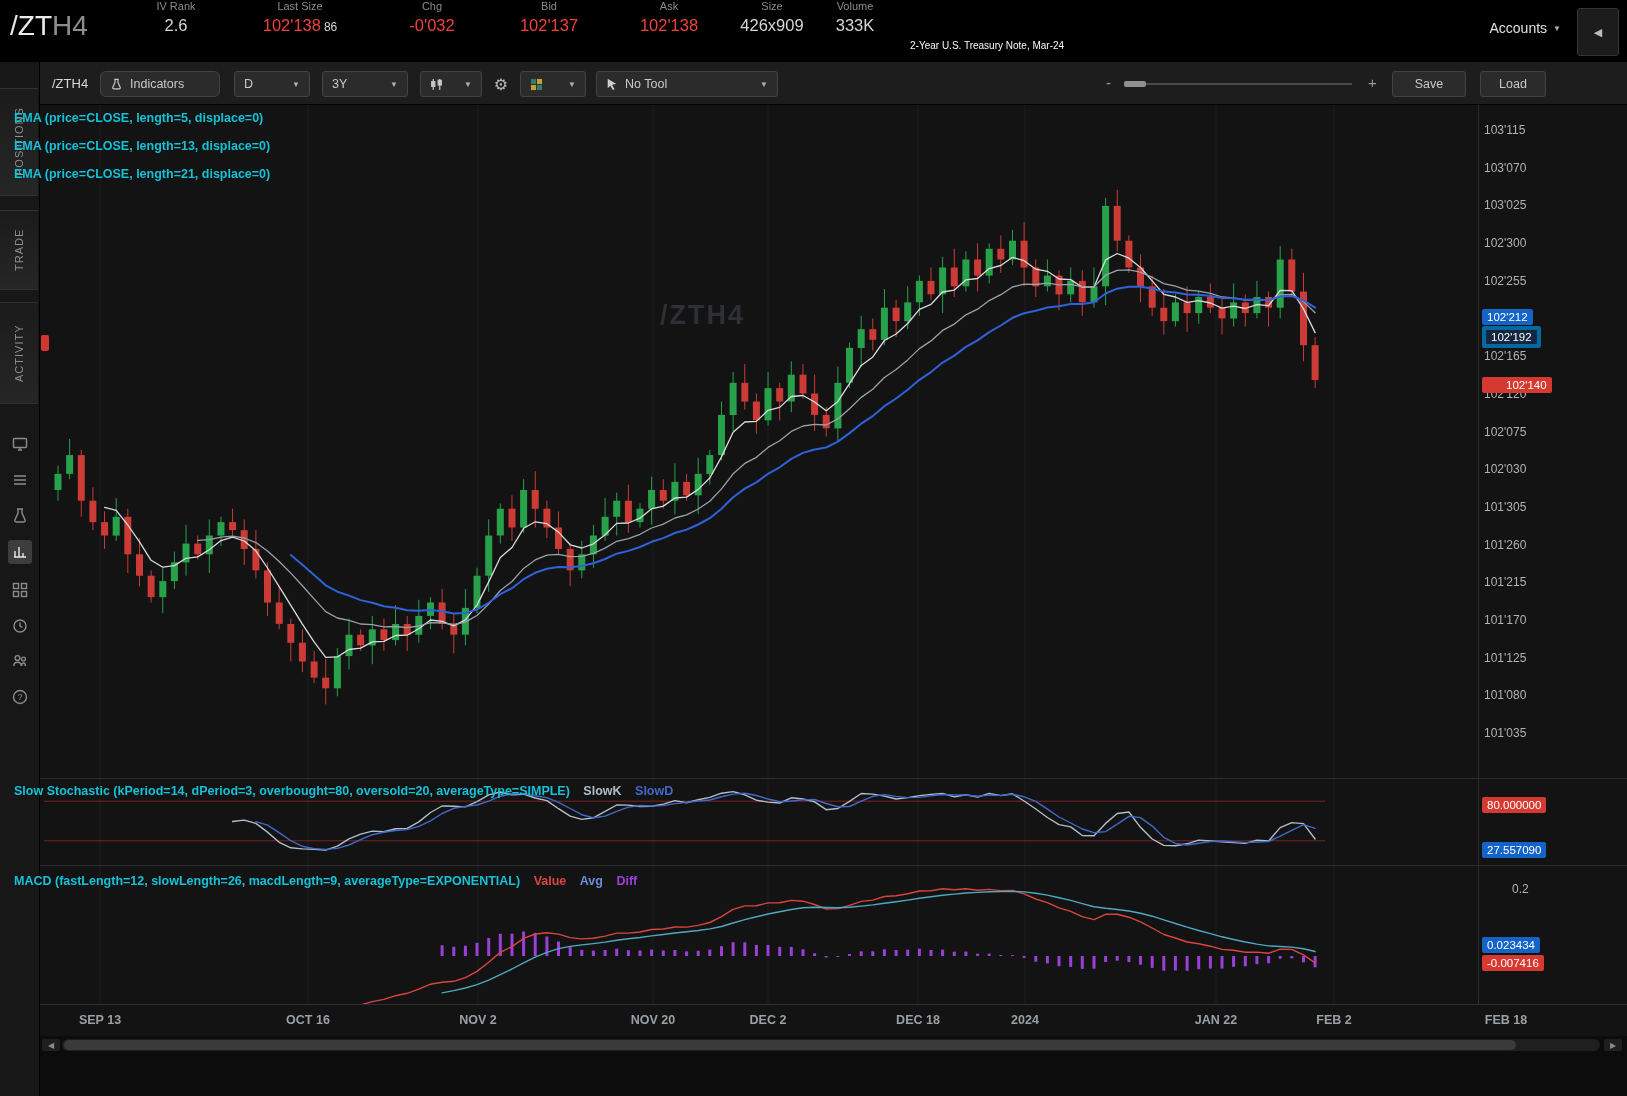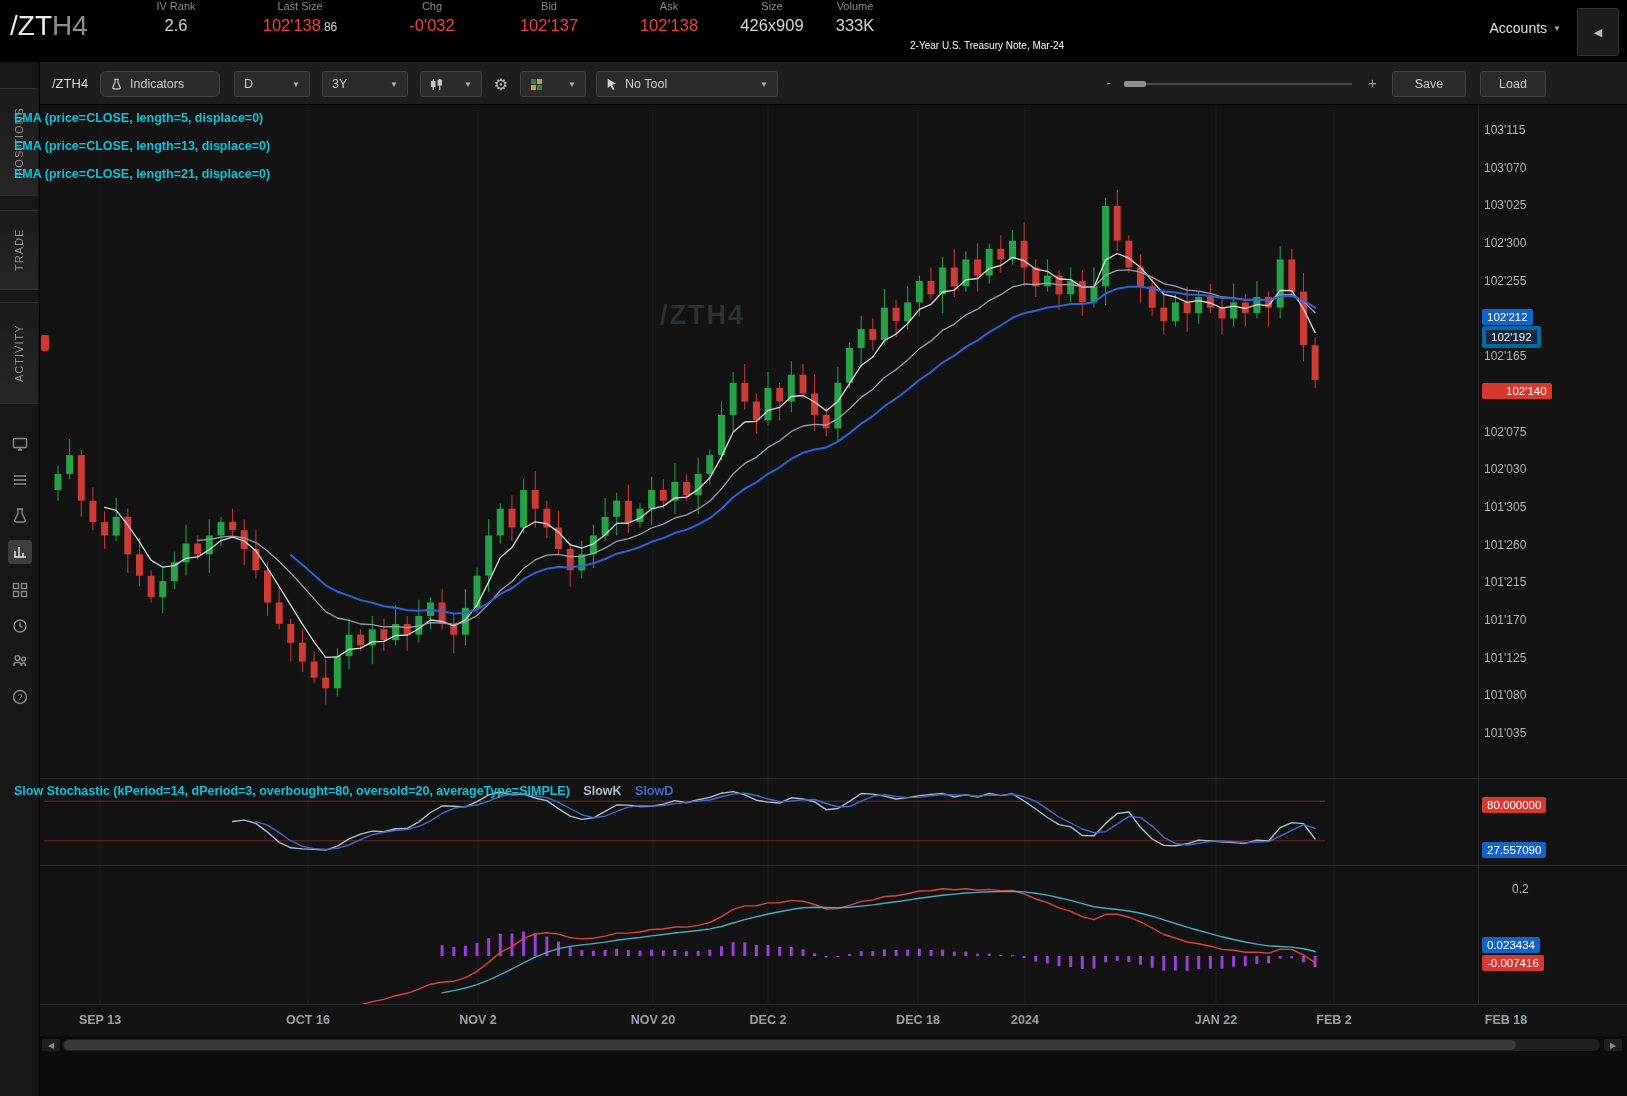--- a/index.html
+++ b/index.html
@@ -474,21 +474,21 @@
       <div class="axis-label" style="top: 357.188px;">102'030</div>
       <div class="axis-label" style="top: 394.875px;">101'305</div>
       <div class="axis-label" style="top: 432.562px;">101'260</div>
       <div class="axis-label" style="top: 470.25px;">101'215</div>
       <div class="axis-label" style="top: 507.938px;">101'170</div>
       <div class="axis-label" style="top: 545.625px;">101'125</div>
       <div class="axis-label" style="top: 583.312px;">101'080</div>
       <div class="axis-label" style="top: 621px;">101'035</div>
       <div class="badge blue" style="top: 204.344px;">102'212</div>
       <div class="badge outline" style="top: 221.094px;">102'192</div>
-      <div class="badge red" style="top: 278px; padding-left: 24px;">102'140</div>
+      <div class="badge red" style="top: 272px; padding-left: 24px;">102'140</div>
     </div>
 
   <div class="hborder" style="top:778px;"></div>
   <div id="stoch-panel">
     <svg id="stoch-svg" width="1438" height="86">
         <line x1="60" y1="0" x2="60" y2="86" stroke="#1b1e21" stroke-width="1"></line>
         <line x1="268" y1="0" x2="268" y2="86" stroke="#1b1e21" stroke-width="1"></line>
         <line x1="438" y1="0" x2="438" y2="86" stroke="#1b1e21" stroke-width="1"></line>
         <line x1="613" y1="0" x2="613" y2="86" stroke="#1b1e21" stroke-width="1"></line>
         <line x1="728" y1="0" x2="728" y2="86" stroke="#1b1e21" stroke-width="1"></line>
@@ -597,20 +597,26 @@
         <rect x="1215.4" y="90.0" width="3" height="8.1" fill="#9b3fd9"></rect>
         <rect x="1227.1" y="90.0" width="3" height="7.3" fill="#9b3fd9"></rect>
         <rect x="1238.7" y="90.0" width="3" height="2.7" fill="#9b3fd9"></rect>
         <rect x="1250.3" y="90.0" width="3" height="2.3" fill="#9b3fd9"></rect>
         <rect x="1262.0" y="90.0" width="3" height="6.3" fill="#9b3fd9"></rect>
         <rect x="1273.6" y="90.0" width="3" height="11.3" fill="#9b3fd9"></rect>
         <path d="M309.0,140.6L320.6,139.0L332.3,135.6L343.9,133.4L355.6,129.7L367.2,127.3L378.8,123.2L390.5,118.2L402.1,116.2L413.8,115.3L425.4,111.7L437.0,105.4L448.7,96.3L460.3,86.4L472.0,80.6L483.6,72.4L495.2,68.0L506.9,66.7L518.5,68.1L530.2,71.6L541.8,72.9L553.4,72.3L565.1,70.1L576.7,67.1L588.4,67.1L600.0,66.0L611.6,63.5L623.3,63.0L634.9,61.0L646.6,61.1L658.2,59.4L669.8,56.5L681.5,50.6L693.1,43.3L704.8,39.9L716.4,39.7L728.0,36.9L739.7,36.7L751.3,34.4L763.0,35.2L774.6,38.5L786.2,43.0L797.9,42.6L809.5,39.3L821.2,35.4L832.8,34.1L844.4,30.5L856.1,29.7L867.7,27.8L879.4,25.0L891.0,24.8L902.6,22.7L914.3,23.8L925.9,22.7L937.6,24.2L949.2,23.4L960.8,24.6L972.5,24.5L984.1,27.8L995.8,33.0L1007.4,36.6L1019.0,41.9L1030.7,45.3L1042.3,50.6L1054.0,53.6L1065.6,48.3L1077.2,48.2L1088.9,51.2L1100.5,55.8L1112.2,62.0L1123.8,68.5L1135.4,72.0L1147.1,76.0L1158.7,77.7L1170.4,80.2L1182.0,83.4L1193.6,84.3L1205.3,86.2L1216.9,86.1L1228.6,87.2L1240.2,83.2L1251.8,83.4L1263.5,88.9L1275.1,96.8" fill="none" stroke="#d9453f" stroke-width="1.4" stroke-linejoin="round" stroke-linecap="round"></path>
         <path d="M402.1,126.9L413.8,124.6L425.4,122.0L437.0,118.7L448.7,114.2L460.3,108.6L472.0,103.0L483.6,96.9L495.2,91.1L506.9,86.3L518.5,82.6L530.2,80.4L541.8,78.9L553.4,77.6L565.1,76.1L576.7,74.3L588.4,72.8L600.0,71.5L611.6,69.9L623.3,68.5L634.9,67.0L646.6,65.8L658.2,64.5L669.8,62.9L681.5,60.5L693.1,57.0L704.8,53.6L716.4,50.8L728.0,48.0L739.7,45.8L751.3,43.5L763.0,41.8L774.6,41.2L786.2,41.5L797.9,41.8L809.5,41.3L821.2,40.1L832.8,38.9L844.4,37.2L856.1,35.7L867.7,34.1L879.4,32.3L891.0,30.8L902.6,29.2L914.3,28.1L925.9,27.0L937.6,26.4L949.2,25.8L960.8,25.6L972.5,25.4L984.1,25.9L995.8,27.3L1007.4,29.1L1019.0,31.7L1030.7,34.4L1042.3,37.6L1054.0,40.8L1065.6,42.3L1077.2,43.5L1088.9,45.0L1100.5,47.2L1112.2,50.2L1123.8,53.8L1135.4,57.5L1147.1,61.2L1158.7,64.5L1170.4,67.6L1182.0,70.8L1193.6,73.5L1205.3,76.0L1216.9,78.1L1228.6,79.9L1240.2,80.5L1251.8,81.1L1263.5,82.7L1275.1,85.5" fill="none" stroke="#4fa8c2" stroke-width="1.4" stroke-linejoin="round" stroke-linecap="round"></path>
       </svg>
   </div>
+  <div class="legend" style="top:874px;">
+    <span>MACD (fastLength=12, slowLength=26, macdLength=9, averageType=EXPONENTIAL)</span>
+    <span class="ser" style="color:#d9453f;">Value</span>
+    <span class="ser" style="color:#6b8cd6;">Avg</span>
+    <span class="ser" style="color:#9b3fd9;">Diff</span>
+  </div>
   <div id="macd-axis">
       <div class="axis-label" style="top: 16px; margin-left: 28px;">0.2</div>
       <div class="badge blue" style="top: 70.945px;">0.023434</div>
       <div class="badge red" style="top: 89.37px;">-0.007416</div>
     </div>
 
   <div class="hborder" style="top:1004px;"></div>
   <div id="vborder"></div>
 
   <div id="time-axis">

